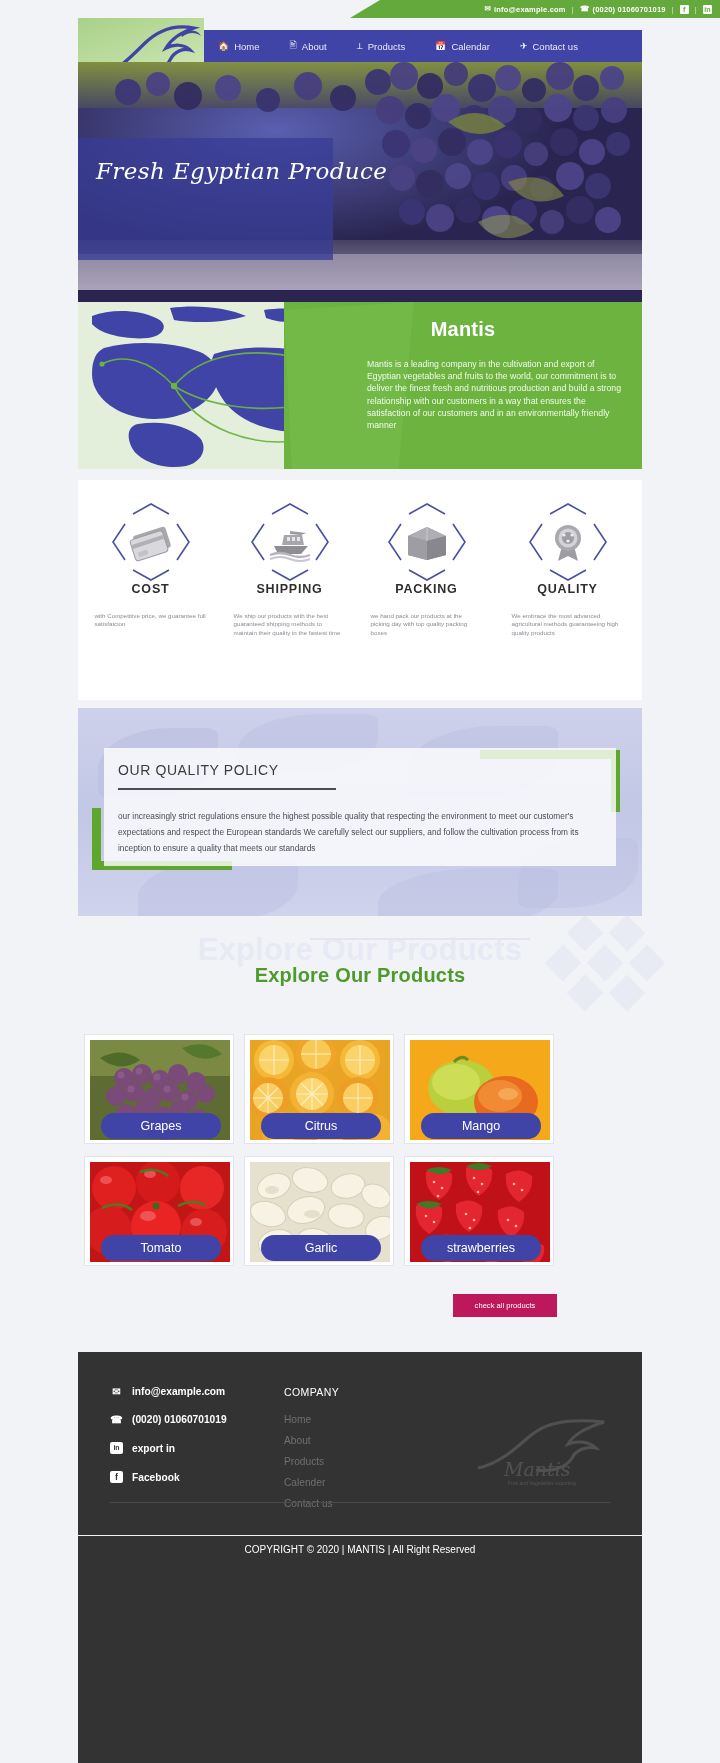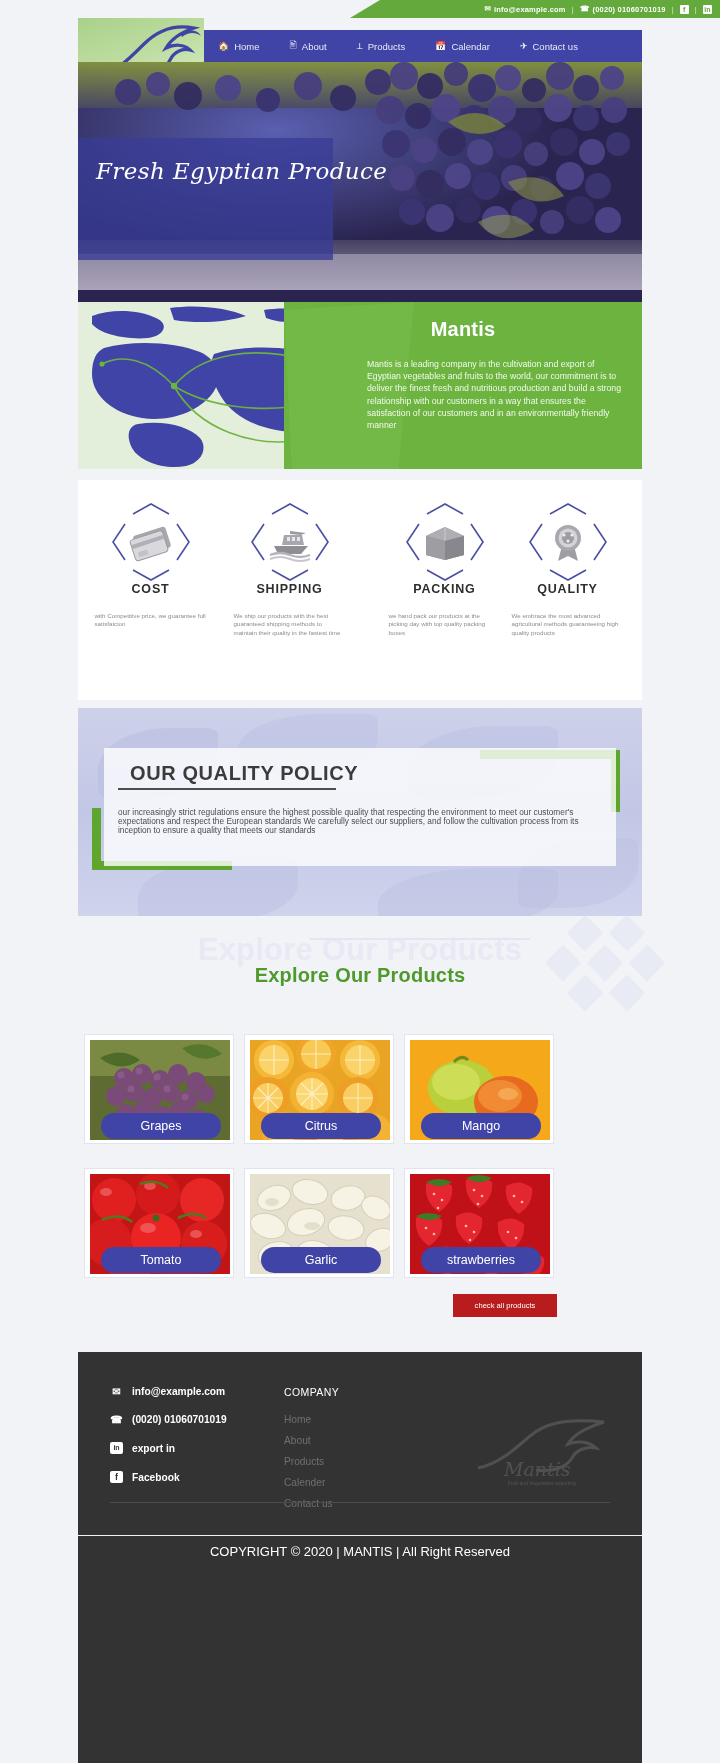--- a/index.html
+++ b/index.html
@@ -154,63 +154,63 @@
   .policy-green-bl{
     position:absolute; left:14px; top:100px; width:140px; height:62px;
     border-bottom:9px solid #5fa62f; border-left:9px solid #5fa62f;
   }
   .policy-card{
     position:absolute; left:26px; top:40px; width:512px; height:118px;
     background:rgba(255,255,255,.80);
   }
   .policy-title{
     position:absolute; left:40px; top:54px;
-    font-size:20px; font-weight:bold; color:#3b3b3b; letter-spacing:.6px;margin-left:12px;
+    font-size:14px; font-weight:normal; color:#3b3b3b; letter-spacing:.6px;
   }
   .policy-rule{
     position:absolute; left:40px; top:80px; width:218px; height:2px; background:#4d4d4d;
   }
   .policy-text{
     position:absolute; left:40px; top:100px; width:470px;
-    font-size:8.3px; line-height:9px; color:#4b4b53;
+    font-size:8.3px; line-height:16px; color:#4b4b53;
   }
 
   
   .prod-section{ position:absolute; left:0; top:916px; width:720px; height:410px; }
   .prod-ghost{
     position:absolute; left:78px; top:16px; width:564px; text-align:center;
     font-size:31px; font-weight:bold; color:#e7e9f4; letter-spacing:.2px;
     white-space:nowrap;
   }
   .prod-ghost-rule{
     position:absolute; left:310px; top:22px; width:220px; height:2px; background:#e3e6f2;
   }
   .prod-diamonds{ position:absolute; right:38px; top:0; width:140px; height:110px; opacity:.55; }
   .prod-title{
     position:absolute; left:78px; top:48px; width:564px; text-align:center;
     font-size:20px; font-weight:bold; color:#4e9a2c; letter-spacing:.2px;
   }
   .prod-grid{
     position:absolute; left:84px; top:118px; width:552px;
-    display:flex; flex-wrap:wrap; gap:24px 10px;
+    display:flex; flex-wrap:wrap; gap:12px 10px;
   }
   .prod-card{
     width:150px; height:110px; background:#ffffff;
     border:1px solid #e1e3ee; padding:5px; position:relative; overflow:hidden;
   }
   .prod-img{ position:absolute; left:5px; top:5px; width:140px; height:100px; overflow:hidden; }
   .prod-btn{
     position:absolute; left:16px; bottom:4px; width:120px; height:26px;
     background:#3f44a6; border-radius:14px; color:#fff;
     display:flex; align-items:center; justify-content:center;
     font-size:12.5px; cursor:pointer;
   }
   .check-all{
     position:absolute; left:453px; top:378px; width:104px; height:23px;
-    background:#b91c1c; color:#fff; font-size:7.6px;
+    background:#be185d; color:#fff; font-size:7.6px;
     display:flex; align-items:center; justify-content:center; cursor:pointer;
   }
 
   
   .footer{
     position:absolute; left:78px; top:1352px; width:564px; height:183px;
     background:#333333; overflow:hidden;
   }
   .f-watermark{
     position:absolute; right:28px; top:62px; width:150px; height:74px; opacity:.14;
@@ -227,21 +227,21 @@
     letter-spacing:.4px; margin-bottom:16px;
   }
   .f-link{
     color:#6f6f6f; font-size:10.2px; margin-bottom:10px; cursor:pointer;
   }
   .f-divider{
     position:absolute; left:32px; top:150px; width:500px; height:1px; background:#4b4b4b;
   }
   .copyright{
     position:absolute; left:78px; top:1536px; width:564px; text-align:center;
-    color:#ffffff; font-size:13px; padding-top:8px;
+    color:#ffffff; font-size:10px; padding-top:8px;
     background:#333333; height:227px;
   }
 </style>
 </head>
 <body>
 
 <div class="page">
 
   <div class="topbar">
     <div class="topbar-green"></div>
@@ -452,21 +452,21 @@
           <rect x="29" y="15" width="3" height="4" fill="#e6e6ea"></rect>
           <path d="M2,33 q10,-4 20,0 q10,4 20,0" fill="none" stroke="#b4b4ba" stroke-width="2.4"></path>
           <path d="M2,37 q10,-4 20,0 q10,4 20,0" fill="none" stroke="#c6c6cc" stroke-width="2"></path>
           <path d="M22,9 L38,11 L33,13 L22,12 Z" fill="#9a9aa0"></path>
         </svg>
       </div>
       <div class="feat-label">SHIPPING</div>
       <div class="feat-desc">We ship our products with the best guaranteed shipping methods to maintain their quality in the fastest time</div>
     </div>
 
-    <div class="feat" style="left:296px;">
+    <div class="feat" style="left:278px;">
       <div class="feat-ico-wrap">
         <svg viewBox="0 0 96 80" style="position:absolute;inset:0;">
           <polyline points="30,12 48,2 66,12" class="chev"></polyline>
           <polyline points="22,22 10,40 22,58" class="chev"></polyline>
           <polyline points="74,22 86,40 74,58" class="chev"></polyline>
           <polyline points="30,68 48,78 66,68" class="chev"></polyline>
         </svg>
         <svg class="feat-ico" viewBox="0 0 44 40">
           <path d="M22,5 L41,14 L41,33 L22,38 L3,33 L3,14 Z" fill="#8e8e94"></path>
           <path d="M22,5 L41,14 L22,19 L3,14 Z" fill="#aeaeb4"></path>

